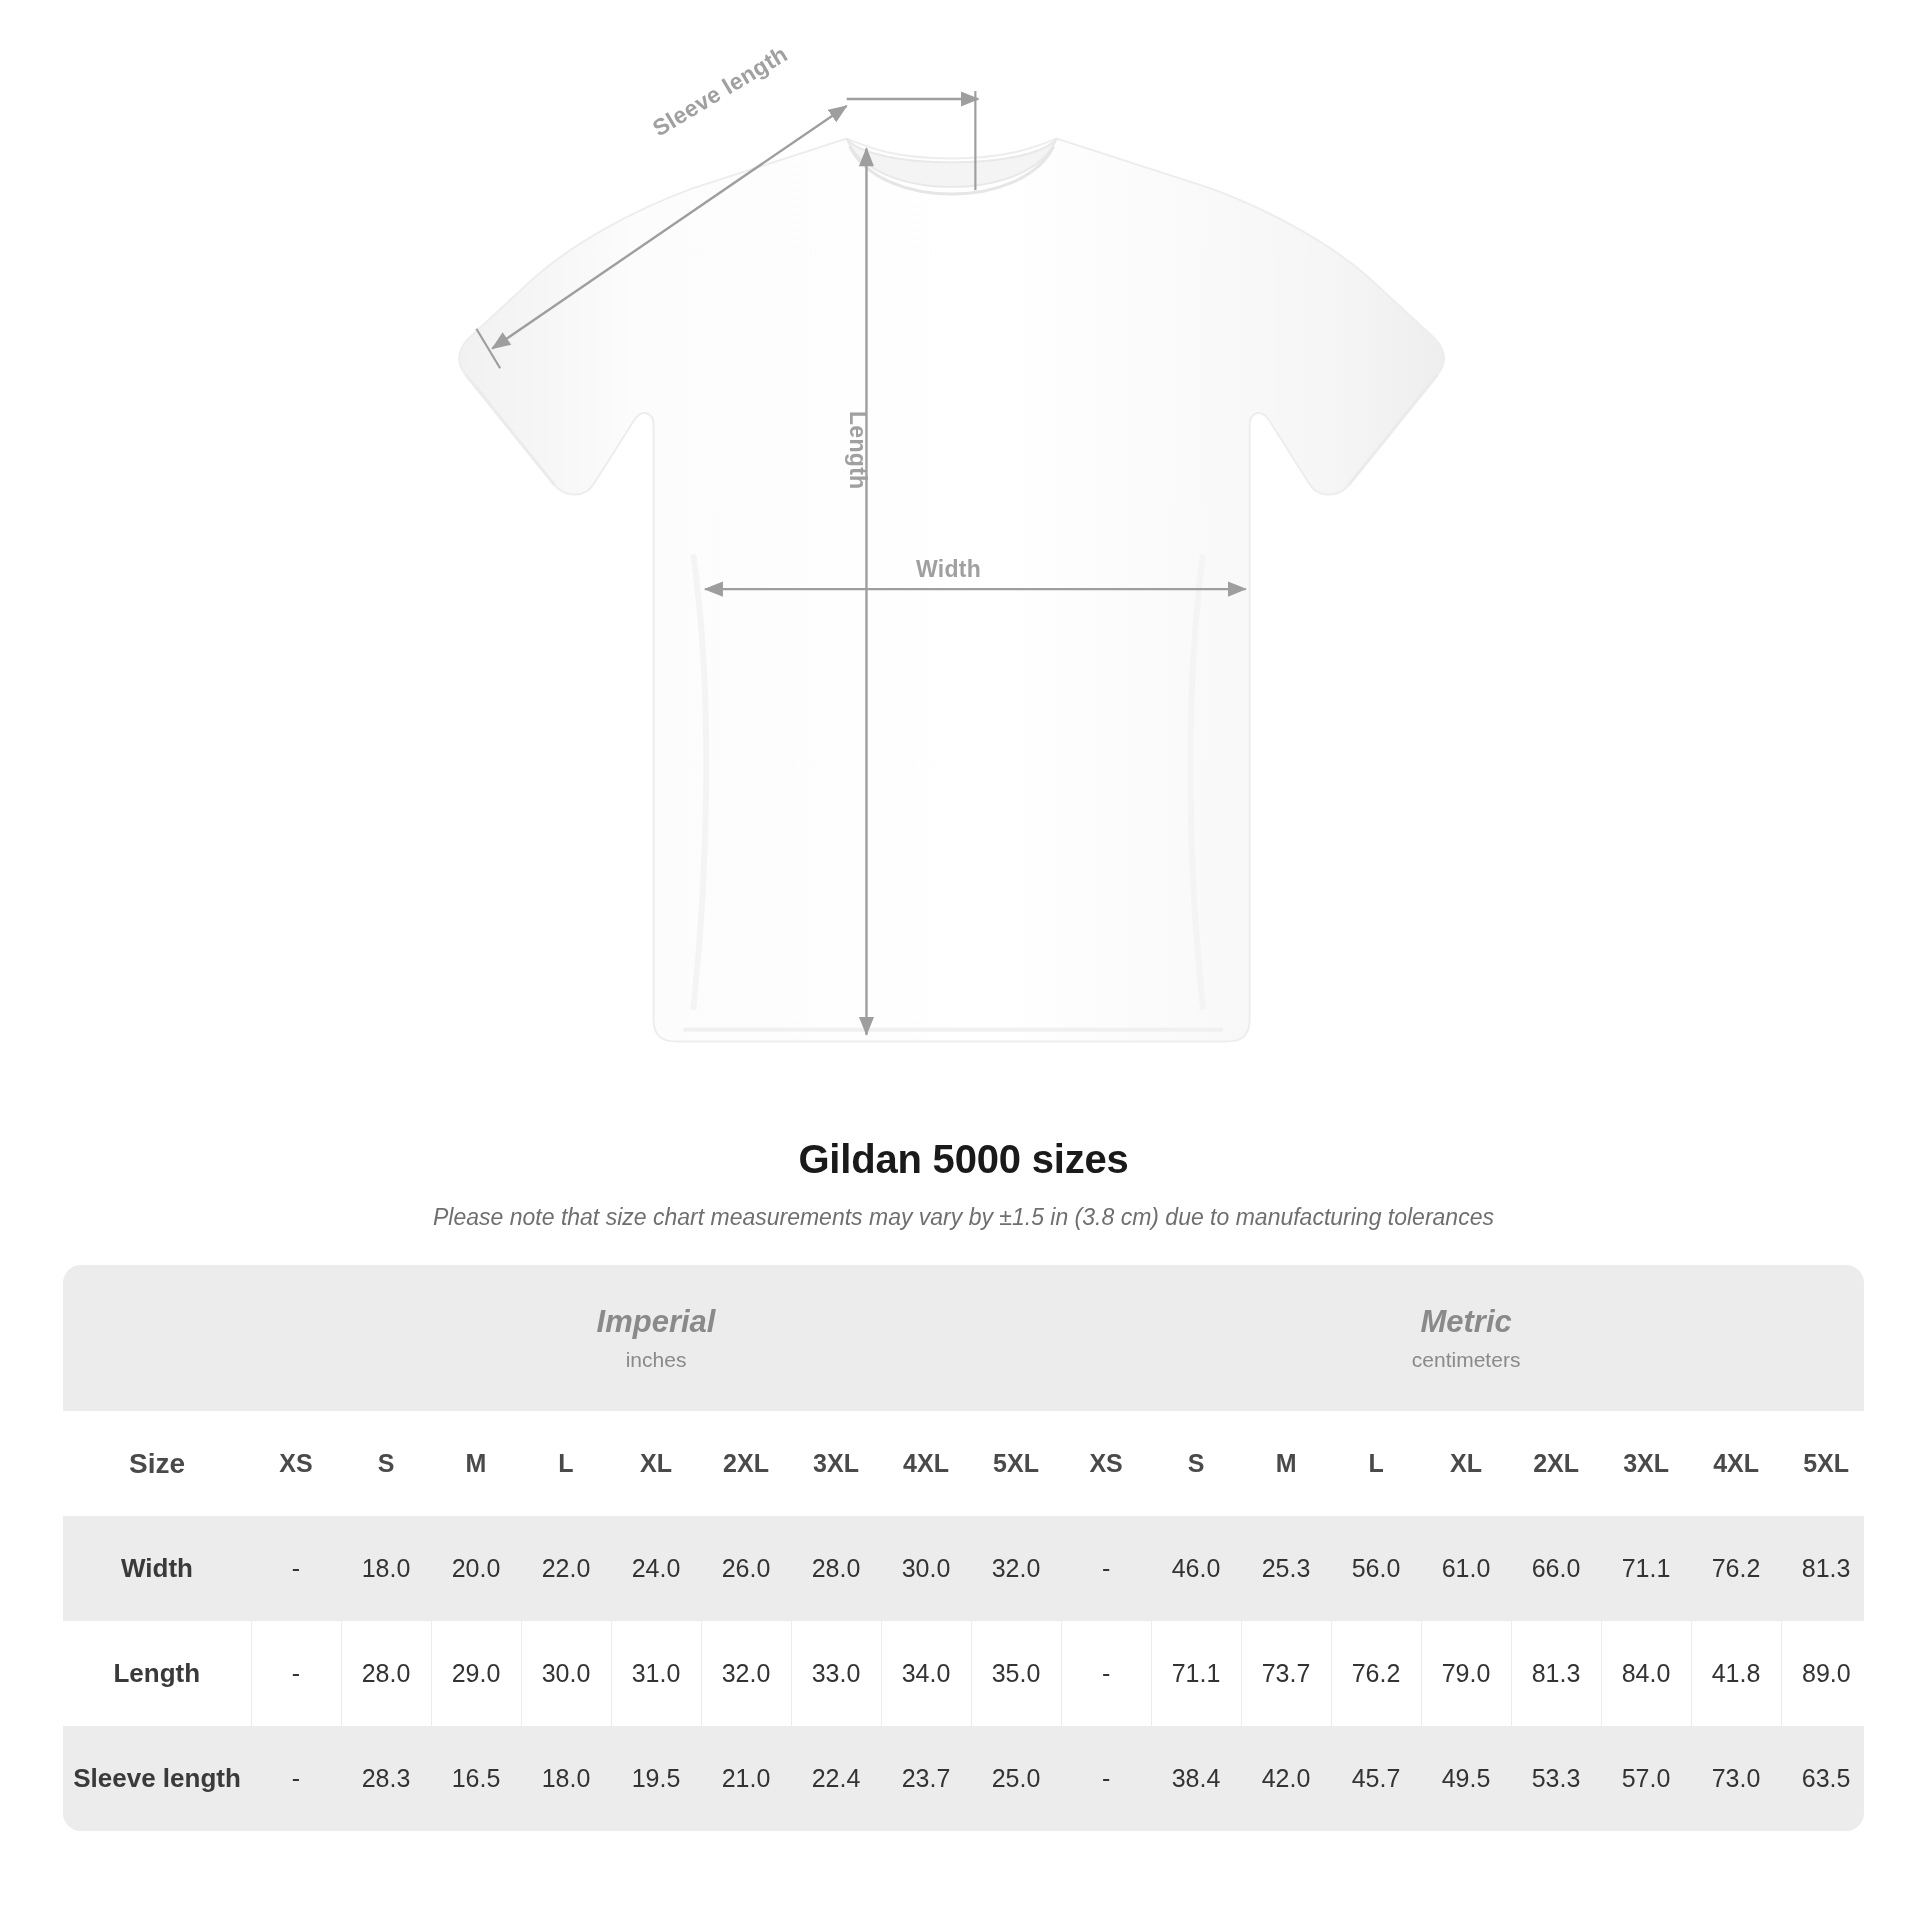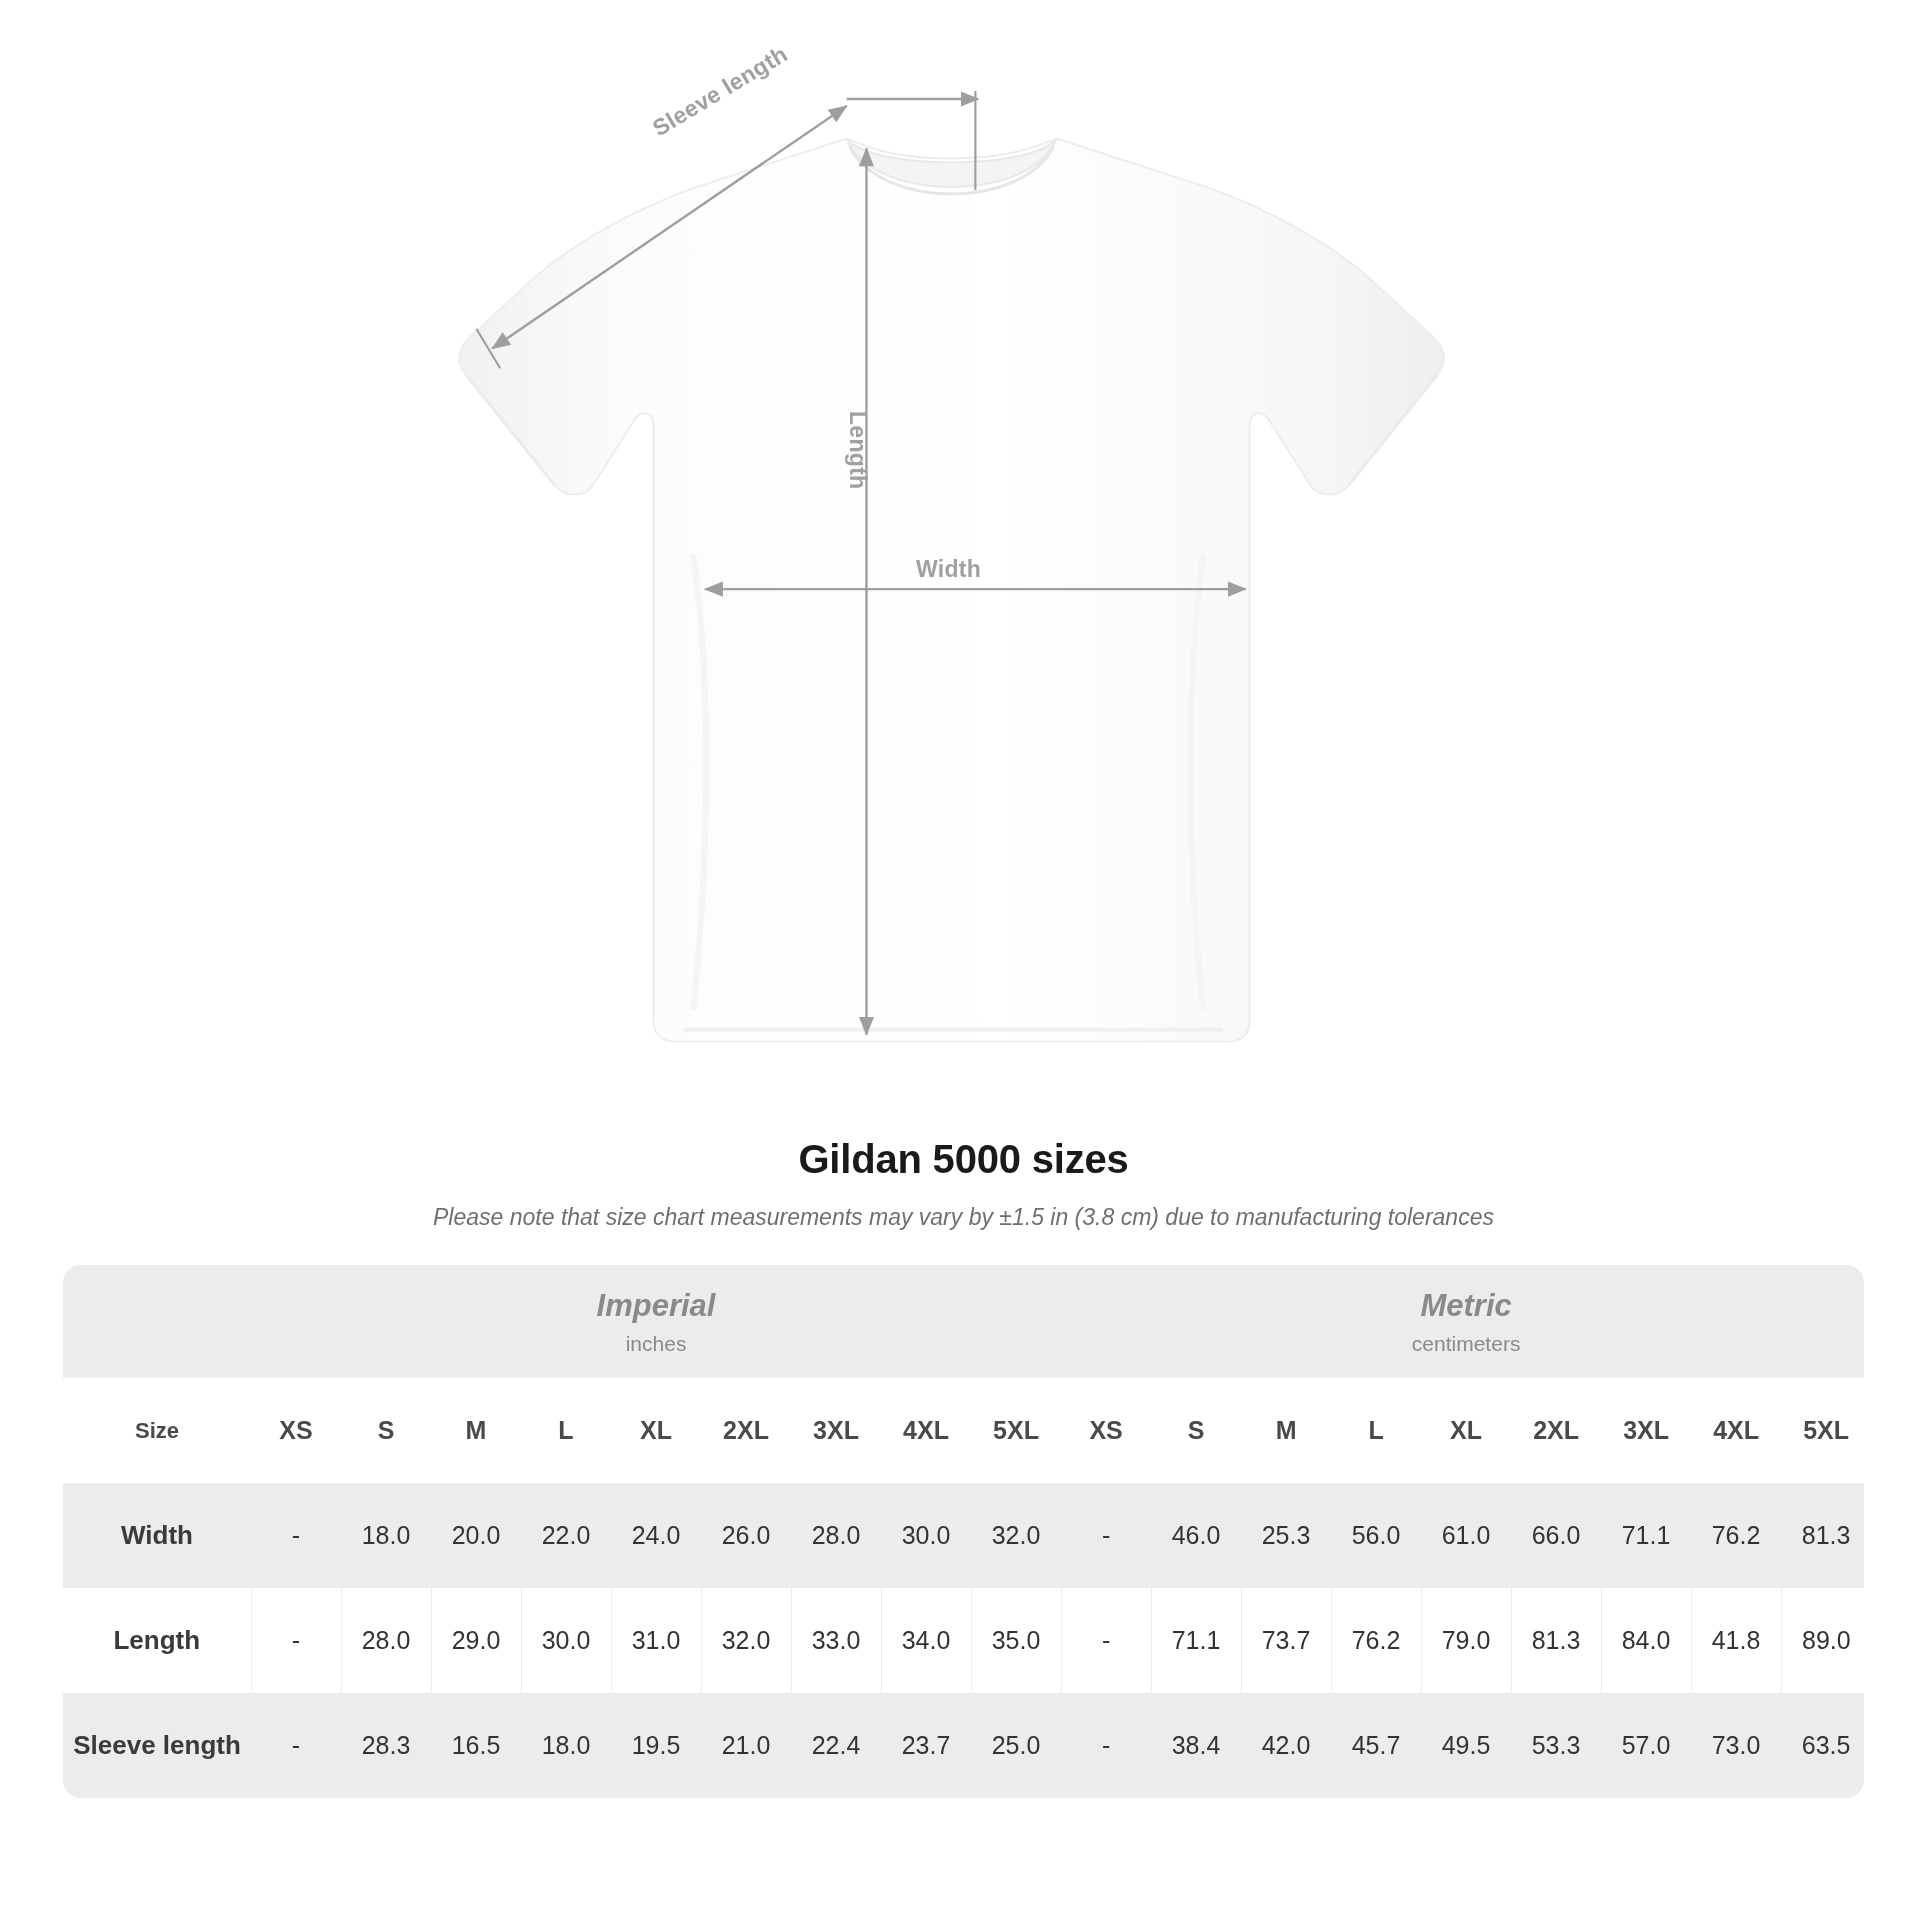--- a/index.html
+++ b/index.html
@@ -88,21 +88,21 @@
   }
   table.size-table td,
   table.size-table th {
     text-align: center;
     vertical-align: middle;
     border: none;
   }
   
   .unit-row td {
     background: #ececec;
-    height: 113px;
+    height: 146px;
     padding: 0;
   }
   .unit-name {
     font-size: 31px;
     font-style: italic;
     font-weight: bold;
     color: #8a8a8a;
   }
   .unit-sub {
     font-size: 21px;
@@ -115,21 +115,21 @@
 
   
   .size-row td {
     background: #ffffff;
     height: 103px;
     font-size: 25px;
     font-weight: bold;
     color: #4a4a4a;
   }
   .size-row td.rowhead {
-    font-size: 22px;
+    font-size: 28px;
   }
 
   
   .data-row td {
     height: 103px;
     font-size: 25px;
     color: #333333;
   }
   .data-row.shade td {
     background: #ececec;

